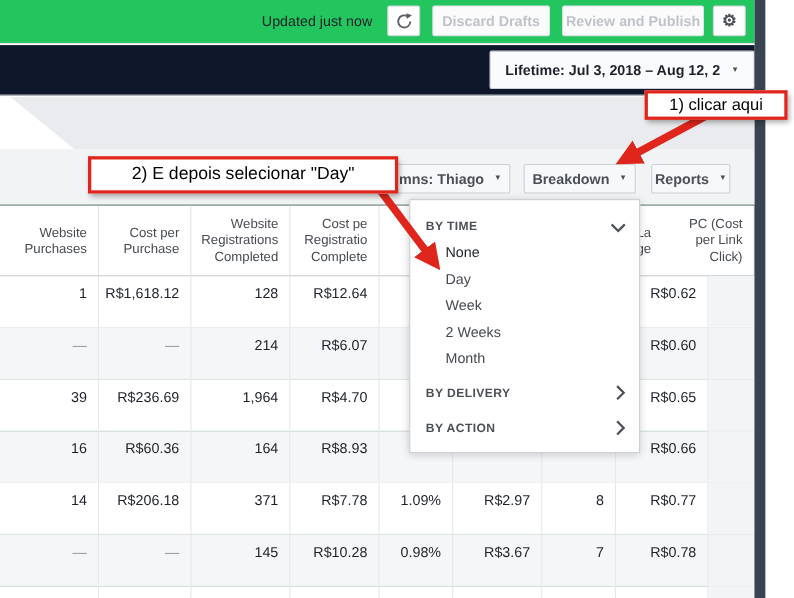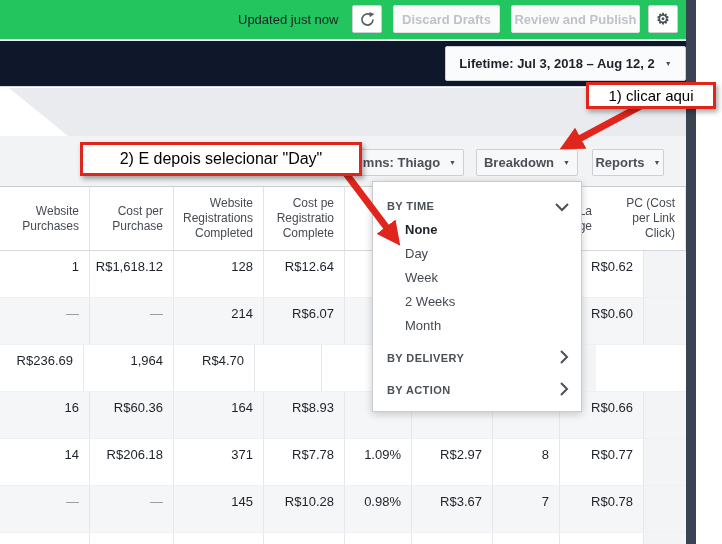--- a/index.html
+++ b/index.html
@@ -45,21 +45,21 @@
   .c0{width:90px}.c1{width:84px}.c2{width:90px}.c3{width:81px}.c4{width:67px}.c5{width:81px}.c6{width:67px}.c7{width:84px}.c8{width:42px;border-right:none}
 
   
   .menu { position:absolute; left:372px; top:181px; width:210px; height:231px; background:#fff; border:1px solid #c8ccd1; box-shadow:0 2px 8px rgba(0,0,0,.2); z-index:30; }
   .msection { position:absolute; left:14px; right:12px; height:18px; display:flex; align-items:flex-end; justify-content:space-between; font-size:11px; font-weight:bold; letter-spacing:.4px; color:#4b4f56; cursor:pointer; }
   .sec-time { top:12px; }
   .sec-delivery { top:164px; }
   .sec-action { top:196px; }
   .mitems { position:absolute; left:0; top:35px; width:100%; }
   .mitem { position:relative; height:24px; display:flex; align-items:center; padding-left:32px; font-size:13px; color:#444950; cursor:pointer; }
-  .mitem.checked { font-weight:bold; color:#1d2129;padding-left:32px; }
+  .mitem.checked { font-weight:normal; color:#1d2129;padding-left:32px; }
   .mitem .check { position:absolute; left:13px; font-size:12px; color:#4b4f56; }
 
   
   .vstrip { position:absolute; left:686px; top:0; width:10px; height:544px; background:#3a4351; }
   .gutter { position:absolute; left:696px; top:0; width:26px; height:544px; background:#fff; }
 
   
   .arrows { position:absolute; left:0; top:0; width:722px; height:544px; z-index:50; pointer-events:none; }
   .callout { position:absolute; background:#fff; border:3px solid #e0261c; display:flex; align-items:center; justify-content:center; color:#000; z-index:60; box-shadow:2px 3px 5px rgba(0,0,0,.35); }
   .callout1 { left:586px; top:82px; width:130px; height:27px; font-size:15px; }
@@ -146,20 +146,21 @@
         <div class="cell c1 muted">—</div>
         <div class="cell c2">214</div>
         <div class="cell c3">R$6.07</div>
         <div class="cell c4"></div>
         <div class="cell c5"></div>
         <div class="cell c6"></div>
         <div class="cell c7">R$0.60</div>
         <div class="cell c8 lastcol"></div>
       </div>
       <div class="trow">
+        <div class="cell c0">39</div>
         <div class="cell c1">R$236.69</div>
         <div class="cell c2">1,964</div>
         <div class="cell c3">R$4.70</div>
         <div class="cell c4"></div>
         <div class="cell c5"></div>
         <div class="cell c6"></div>
         <div class="cell c7">R$0.65</div>
         <div class="cell c8 lastcol"></div>
       </div>
       <div class="trow alt">

